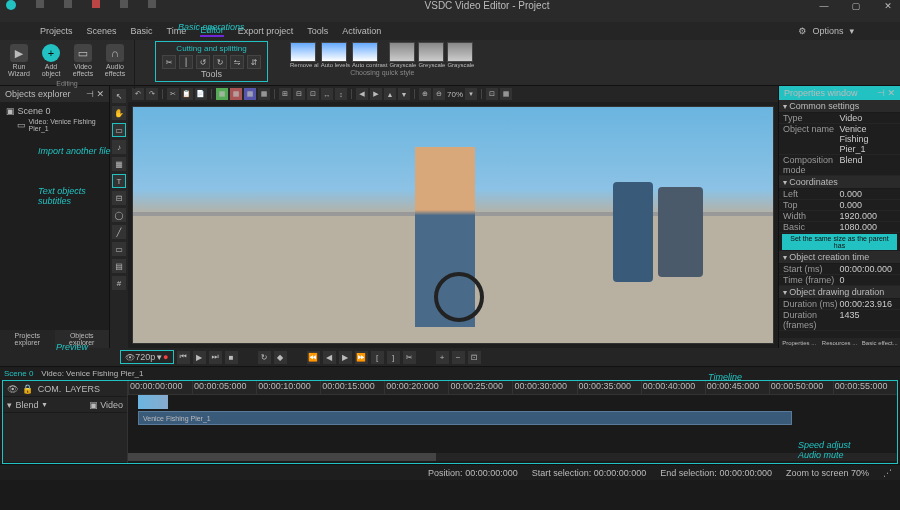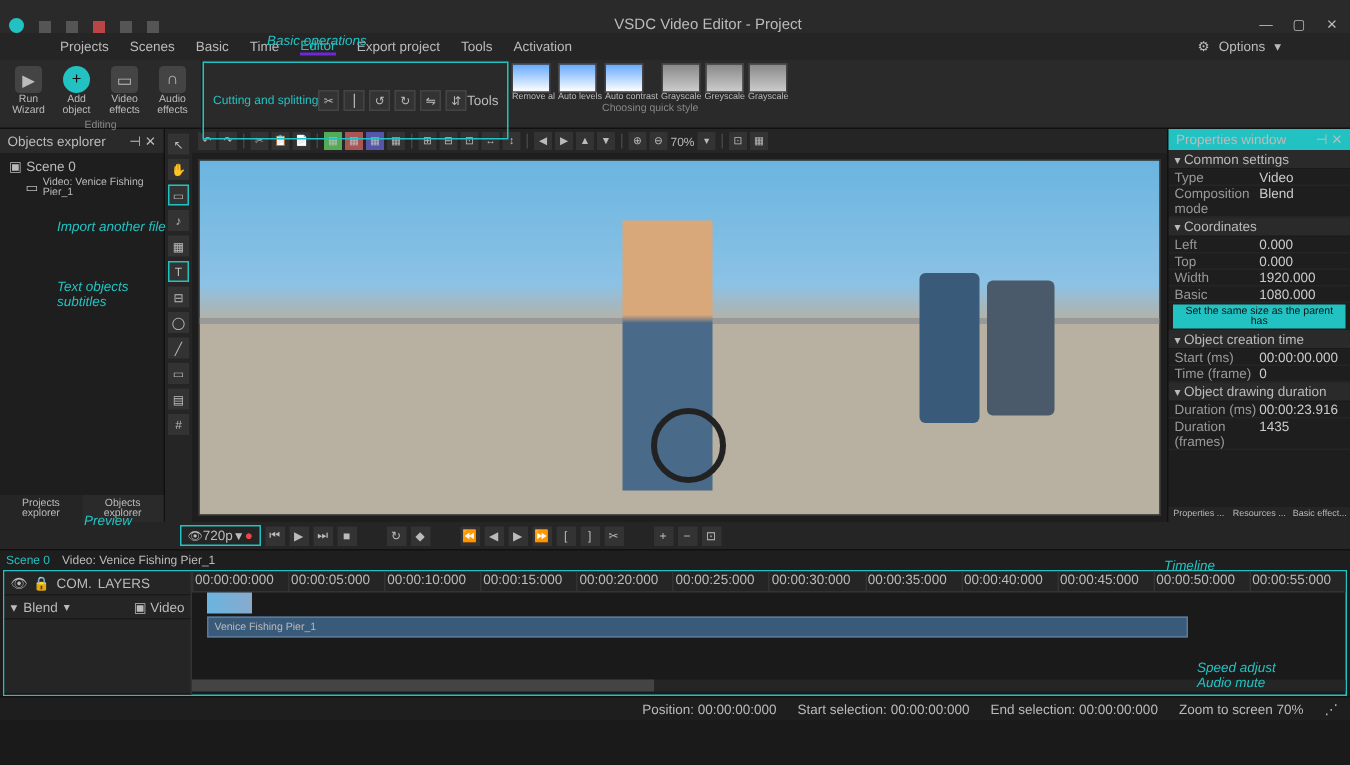--- a/index.html
+++ b/index.html
@@ -1,33 +1,33 @@
 <!DOCTYPE html>
 <html><head>
 <meta charset="utf-8">
 <style>
 *{margin:0;padding:0;box-sizing:border-box;font-family:"Segoe UI",Tahoma,sans-serif;font-size:9px;color:#bbb;user-select:none}
 body{background:#1a1a1a;width:900px;height:510px;position:relative;overflow:hidden}
-.tb{height:22px;background:#2a2a2a;display:flex;align-items:flex-end;padding:0 6px;gap:10px}
+.tb{height:22px;background:#2a2a2a;display:flex;align-items:flex-start;padding:0 6px;gap:20px}
 .tb .dot{width:10px;height:10px;border-radius:50%;background:#23c2c2}
 .tb .title{flex:1;text-align:center;font-size:10px}
 .tb .wc{width:12px;height:12px;display:flex;align-items:center;justify-content:center;cursor:pointer}
 .menu{height:18px;background:#252525;display:flex;align-items:center;padding:0 40px;gap:14px}
 .menu span{font-size:9px;cursor:pointer}
 .menu .active{color:#23c2c2;border-bottom:2px solid #6d28d9}
 .menu .opt{margin-left:auto;display:flex;gap:6px;padding-right:6px}
 .ribbon{height:46px;background:#2a2a2a;display:flex;align-items:flex-start;border-bottom:1px solid #111;position:relative}
 .rgrp{display:flex;flex-direction:column;align-items:center;padding:2px 4px;border-right:1px solid #1a1a1a}
 .rgrp .icons{display:flex;gap:2px}
 .rbtn{display:flex;flex-direction:column;align-items:center;justify-content:center;width:30px;padding:2px;cursor:pointer}
 .rbtn .ic{width:18px;height:18px;border-radius:3px;background:#444;display:flex;align-items:center;justify-content:center;font-size:11px}
 .rbtn.add .ic{background:#23c2c2;border-radius:50%;color:#111}
 .rbtn .lbl{font-size:7px;margin-top:1px;text-align:center}
 .rgrp .glbl{font-size:7px;color:#888;margin-top:1px}
-.tools{padding:18px 6px;border:1px solid #23c2c2;margin:1px 0;display:flex;flex-direction:row;align-items:center}
+.tools{padding:2px 6px;border:1px solid #23c2c2;margin:1px 20px;display:flex;flex-direction:column;align-items:center}
 .tools .row{display:flex;gap:3px}
 .tools .tic{width:14px;height:14px;background:#333;border:1px solid #444;cursor:pointer;font-size:8px;display:flex;align-items:center;justify-content:center}
 .qs{display:flex;flex-direction:column;align-items:center;padding:2px}
 .qs .row{display:flex;gap:2px}
 .qs .thumb{width:26px;height:20px;background:linear-gradient(#6af,#fff);border:1px solid #444;cursor:pointer}
 .qs .slbl{font-size:6px;text-align:center}
 .qs .gt{font-size:7px;color:#888;margin-top:1px}
 .body{display:flex;height:262px}
 .explorer{width:110px;background:#1e1e1e;border-right:1px solid #111;display:flex;flex-direction:column}
 .explorer .hdr{background:#2a2a2a;padding:3px 5px;font-size:9px;display:flex;justify-content:space-between}
@@ -246,20 +246,24 @@
         <span>Properties window</span>
         <span>⊣ ✕</span>
       </div>
     <div class="body">
       <div class="sect">▾ <span>Common settings</span></div>
       <div class="row">
           <span class="k">Type</span>
           <span class="v">Video</span>
         </div>
       <div class="row">
+          <span class="k">Object name</span>
+          <span class="v">Venice Fishing Pier_1</span>
+        </div>
+      <div class="row">
           <span class="k">Composition mode</span>
           <span class="v">Blend</span>
         </div>
       <div class="sect">▾ <span>Coordinates</span></div>
       <div class="row">
           <span class="k">Left</span>
           <span class="v">0.000</span>
         </div>
       <div class="row">
           <span class="k">Top</span>
@@ -373,14 +377,14 @@
   <span><span>Start selection:</span> <span>00:00:00:000</span></span>
   <span><span>End selection:</span> <span>00:00:00:000</span></span>
   <span><span>Zoom to screen</span> <span>70%</span></span>
   <span>⋰</span>
 </div>
 
 <div class="annot" style="top:22px;left:178px">Basic operations</div>
 <div class="annot" style="top:146px;left:38px">Import another file</div>
 <div class="annot" style="top:186px;left:38px;width:60px">Text objects subtitles</div>
 <div class="annot" style="top:342px;left:56px">Preview</div>
-<div class="annot" style="top:372px;left:776px">Timeline</div>
+<div class="annot" style="top:372px;left:708px">Timeline</div>
 <div class="annot" style="top:440px;left:798px;width:70px">Speed adjust Audio mute</div>
 
 </body></html>

